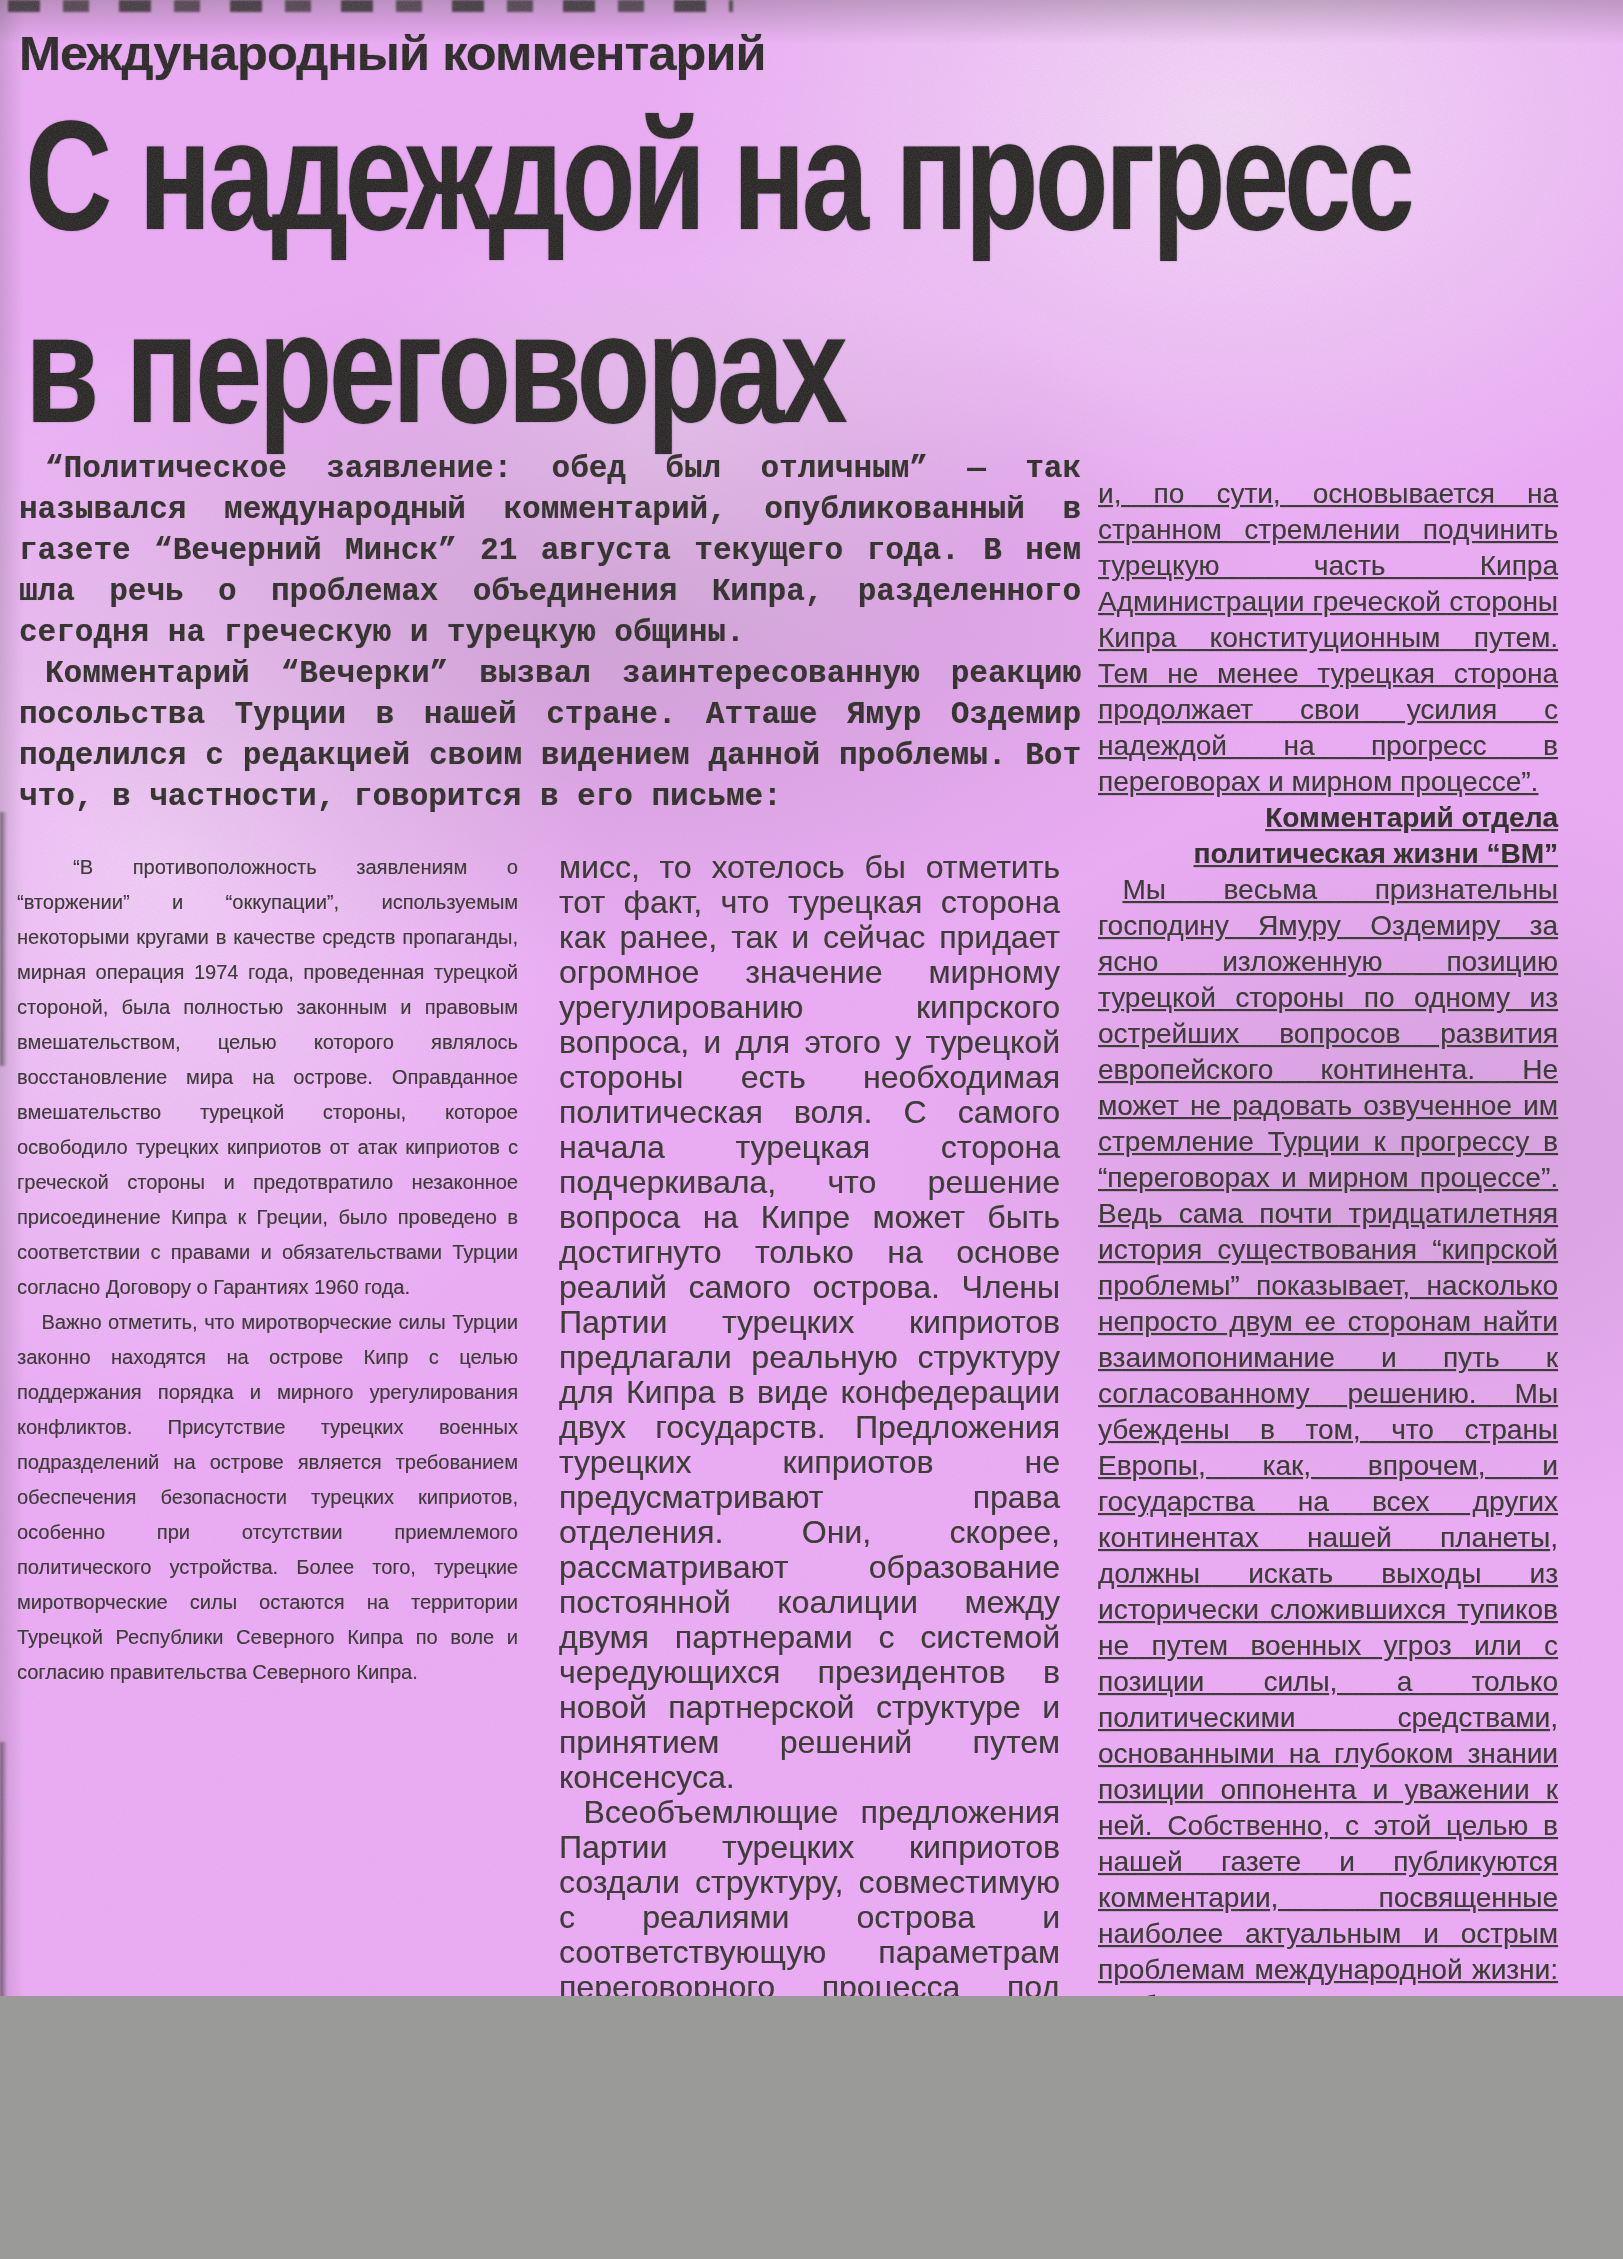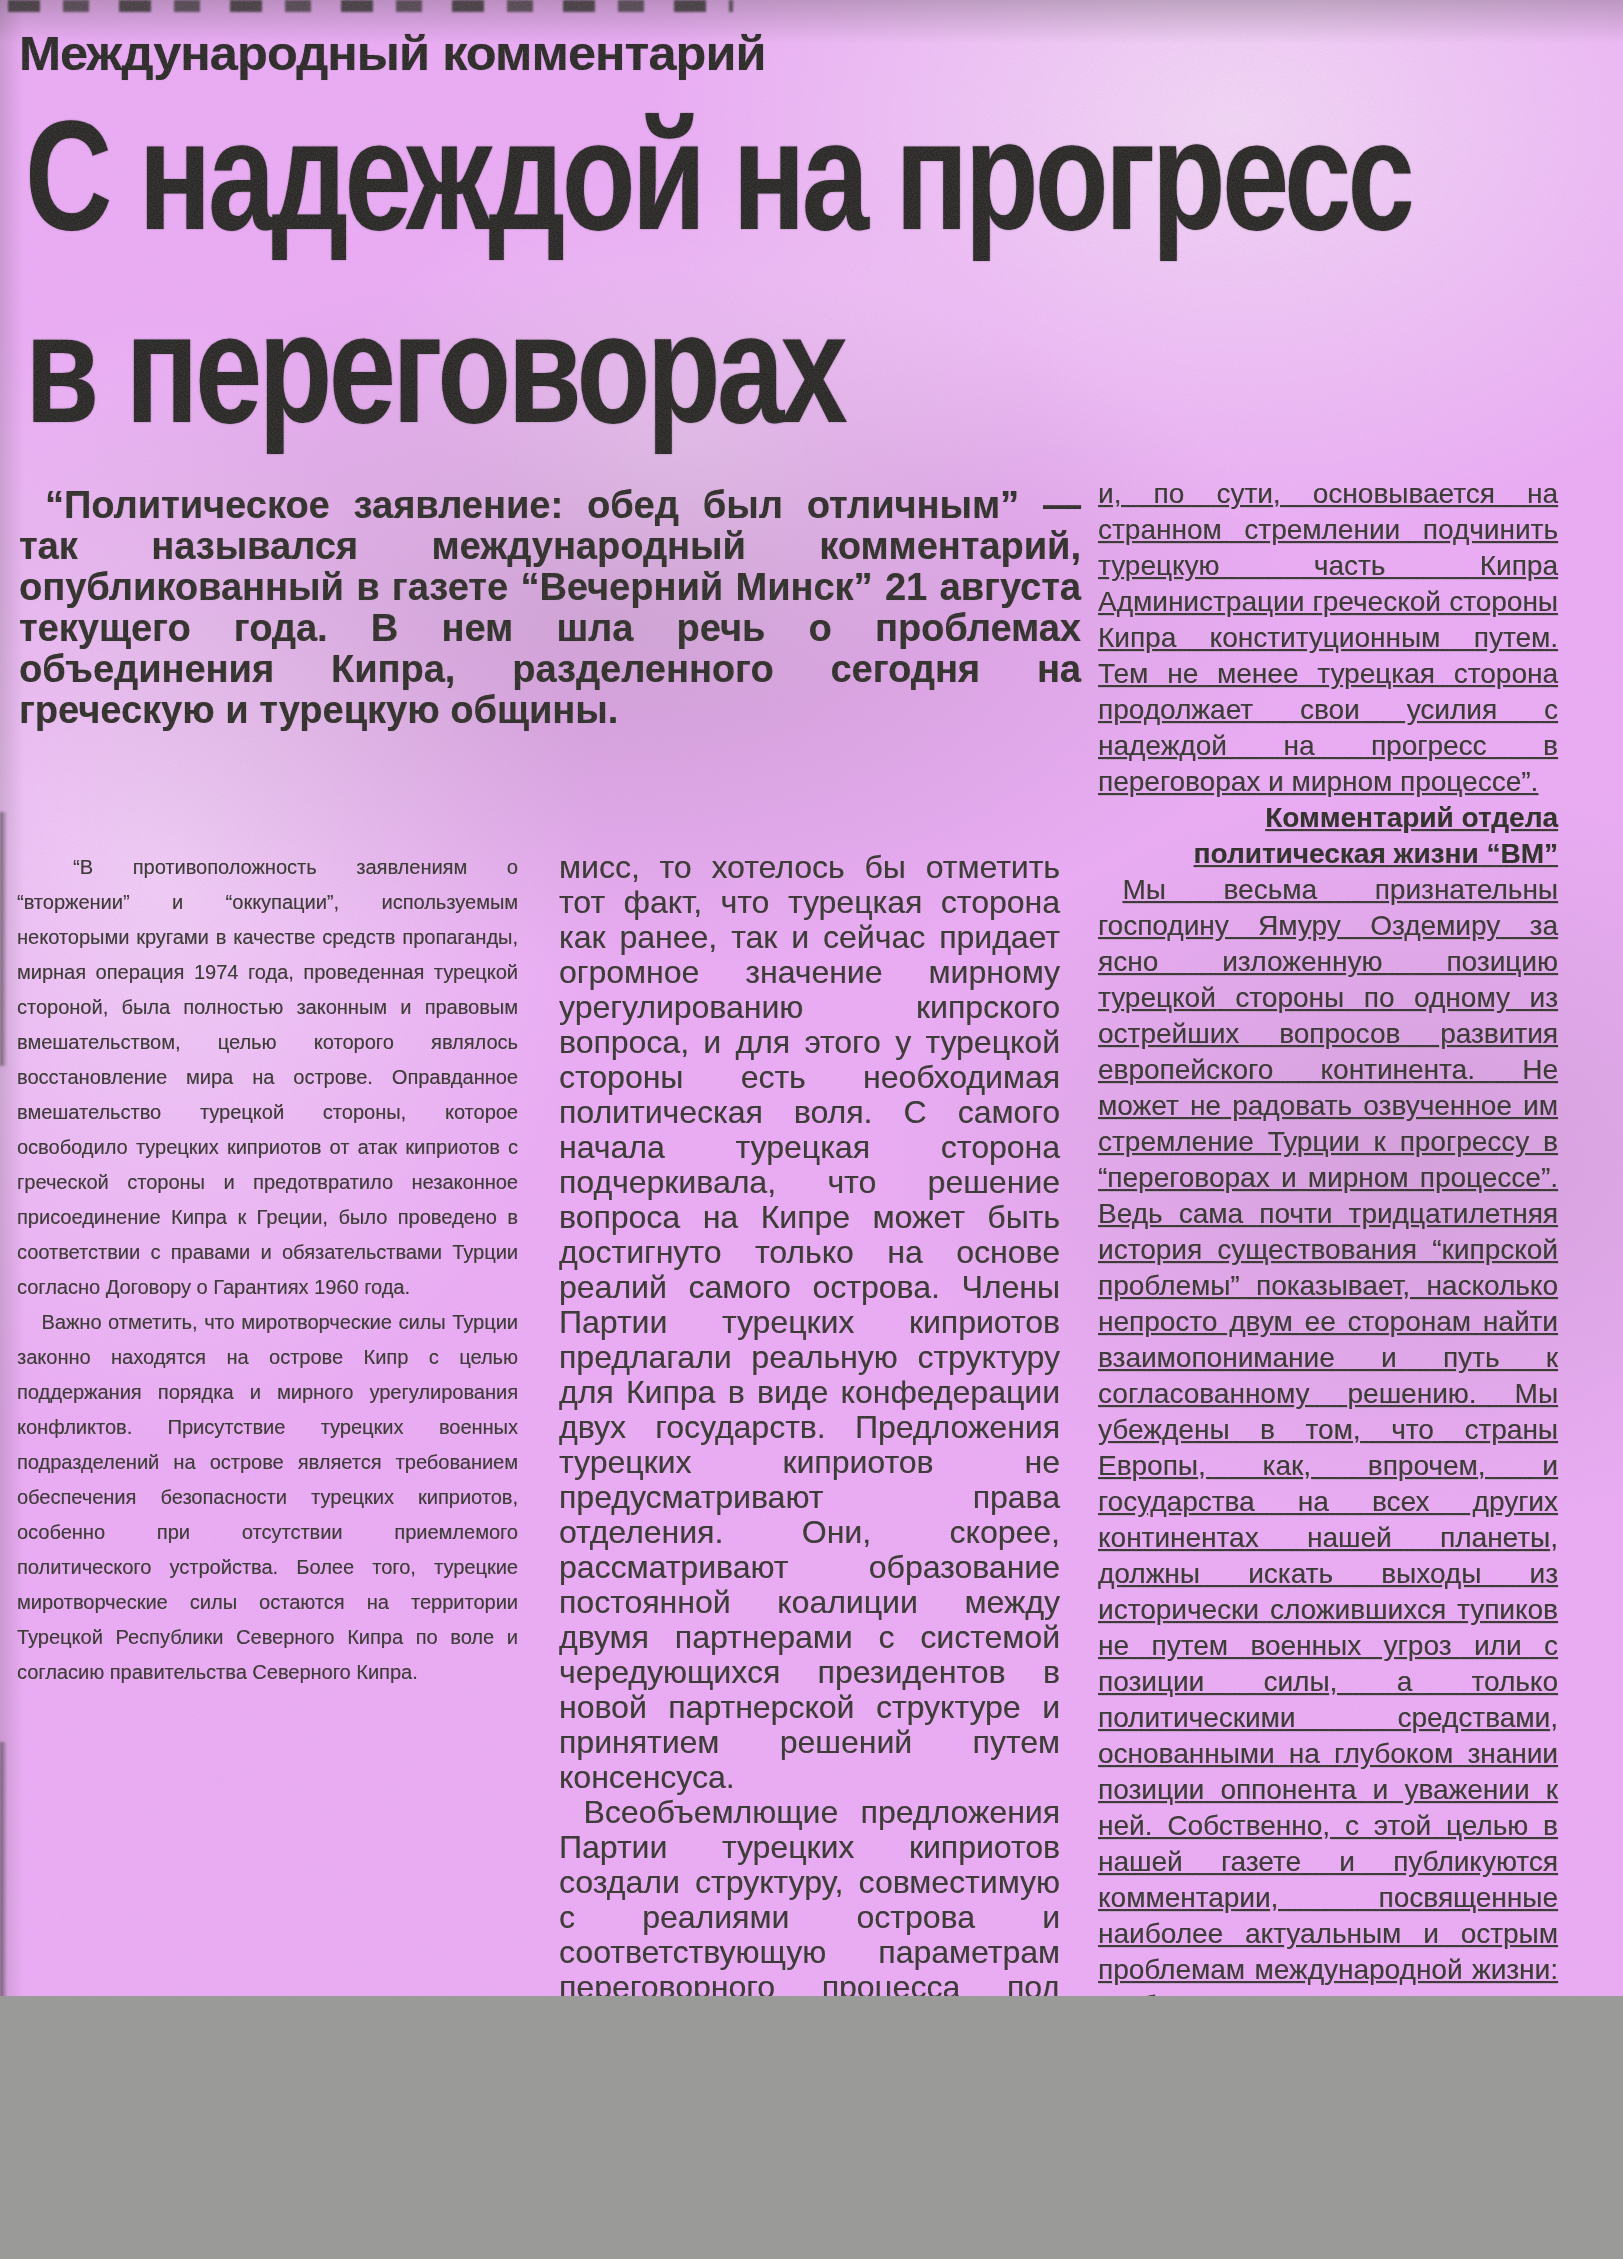--- a/index.html
+++ b/index.html
@@ -45,24 +45,25 @@
     text-shadow:0 0 0.9px rgba(32,31,29,.55);
   }
   .headline {
     position:absolute; left:24.5px; top:79px;
     font-size:155px; line-height:193px; font-weight:bold;
     letter-spacing:-4.7px; color:#1e1d1b; white-space:nowrap;
     transform:scaleX(.78); transform-origin:left top;
     text-shadow:0 0 1.9px rgba(30,29,27,.5);
   }
   .lede {
-    position:absolute; left:19px; top:485px; width:1062px;
-    font-size:38px; line-height:41px; font-weight:bold;
+    position:absolute; left:19px; top:448px; width:1062px;
+    font-size:31px; line-height:41px; font-weight:bold;
     text-align:justify; color:#262420;
     text-shadow:0.3px 0.4px 0.7px rgba(55,53,49,.45);
+    font-family:Liberation Mono, monospace;
   }
   .lede p { margin:0; text-indent:26px; }
 
   .bodycol {
     position:absolute; text-align:justify;
     text-shadow:0.3px 0.4px 0.6px rgba(62,60,56,.45);
   }
   .bodycol p { margin:0; text-indent:24.5px; }
   .bodycol p.no-indent { text-indent:0; }
   .col1 { left:17px;  top:850px; width:501px; font-size:20px; line-height:35px; }
@@ -105,20 +106,21 @@
 
   <div class="kicker">Международный комментарий</div>
 
   <div class="headline">
     <div>С надеждой на прогресс</div>
     <div>в переговорах</div>
   </div>
 
   <div class="lede">
     <p>“Политическое заявление: обед был отличным” — так назывался международный комментарий, опубликованный в газете “Вечерний Минск” 21 августа текущего года. В нем шла речь о проблемах объединения Кипра, разделенного сегодня на греческую и турецкую общины.</p>
+    <p>Комментарий “Вечерки” вызвал заинтересованную реакцию посольства Турции в нашей стране. Атташе Ямур Оздемир поделился с редакцией своим видением данной проблемы. Вот что, в частности, говорится в его письме:</p>
   </div>
 
   <div class="bodycol col1">
     <p class="first-quote">“В противоположность заявлениям о “вторжении” и “оккупации”, используемым некоторыми кругами в качестве средств пропаганды, мирная операция 1974 года, проведенная турецкой стороной, была полностью законным и правовым вмешательством, целью которого являлось восстановление мира на острове. Оправданное вмешательство турецкой стороны, которое освободило турецких киприотов от атак киприотов с греческой стороны и предотвратило незаконное присоединение Кипра к Греции, было проведено в соответствии с правами и обязательствами Турции согласно Договору о Гарантиях 1960 года.</p>
     <p>Важно отметить, что миротворческие силы Турции законно находятся на острове Кипр с целью поддержания порядка и мирного урегулирования конфликтов. Присутствие турецких военных подразделений на острове является требованием обеспечения безопасности турецких киприотов, особенно при отсутствии приемлемого политического устройства. Более того, турецкие миротворческие силы остаются на территории Турецкой Республики Северного Кипра по воле и согласию правительства Северного Кипра.</p>
 
   </div>
 
   <div class="bodycol col2">
     <p class="no-indent">мисс, то хотелось бы отметить тот факт, что турецкая сторона как ранее, так и сейчас придает огромное значение мирному урегулированию кипрского вопроса, и для этого у турецкой стороны есть необходимая политическая воля. С самого начала турецкая сторона подчеркивала, что решение вопроса на Кипре может быть достигнуто только на основе реалий самого острова. Члены Партии турецких киприотов предлагали реальную структуру для Кипра в виде конфедерации двух государств. Предложения турецких киприотов не предусматривают права отделения. Они, скорее, рассматривают образование постоянной коалиции между двумя партнерами с системой чередующихся президентов в новой партнерской структуре и принятием решений путем консенсуса.</p>

